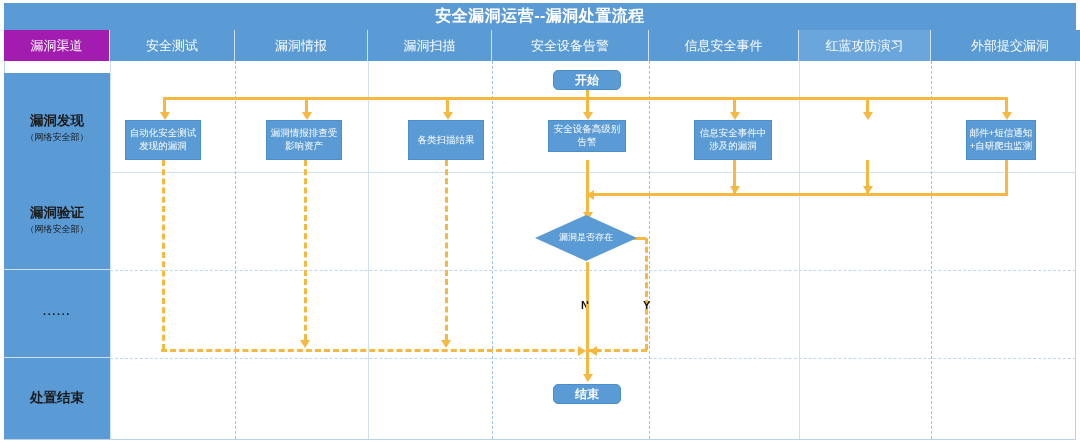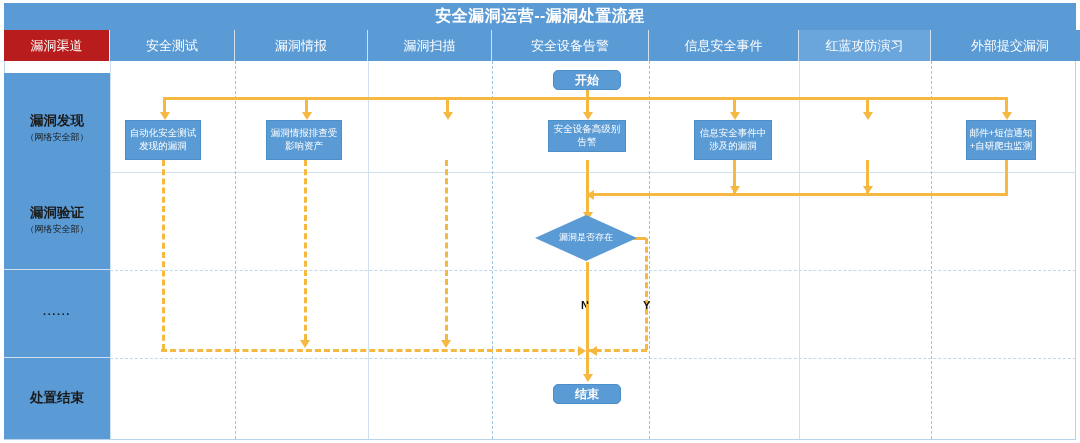--- a/index.html
+++ b/index.html
@@ -12,21 +12,21 @@
   
   .titlebar{position:absolute;left:4px;top:3px;width:1072px;height:27px;background:#5B9BD5;
             display:flex;align-items:center;justify-content:center;box-sizing:border-box;}
   .titlebar .t{color:#fff;font-size:16px;font-weight:bold;letter-spacing:.5px;}
 
   
   .colhead{position:absolute;top:30px;height:31px;background:#5B9BD5;box-sizing:border-box;
            display:flex;align-items:center;justify-content:center;
            border-right:1px solid #cfe1f2;}
   .colhead span{color:#fff;font-size:13px;white-space:nowrap;}
-  .colhead.first{background:#b91c1c;border-right:1px solid #e8f1fa;}
+  .colhead.first{background:#a21caf;border-right:1px solid #e8f1fa;}
   .colhead.hl{background:#6aa6dc;}
 
   
   .lanecol{position:absolute;left:4px;width:106px;background:#5B9BD5;box-sizing:border-box;
            display:flex;flex-direction:column;align-items:center;justify-content:center;
            border-bottom:1px solid #cfe1f2;}
   .lanecol .l1{color:#1a1a1a;font-size:13.5px;font-weight:bold;line-height:1.25;}
   .lanecol .l2{color:#1a1a1a;font-size:9px;line-height:1.4;margin-top:1px;}
   .lanecol .dots{color:#1a1a1a;font-size:11px;letter-spacing:1px;font-weight:bold;}
 
@@ -180,20 +180,21 @@
   <div class="ar" style="left:578px;top:345.5px;"></div>
   <div class="al" style="left:589px;top:345.5px;"></div>
 
   <div class="sv" style="left:586px;top:304px;height:76px;"></div>
   <div class="ad" style="left:582.5px;top:374px;"></div>
 
   <div class="term" style="left:553px;top:70px;width:68px;height:20px;">开始</div>
 
   <div class="box" style="left:125px;top:120px;width:76px;height:40px;">自动化安全测试发现的漏洞</div>
   <div class="box" style="left:266px;top:120px;width:76px;height:40px;">漏洞情报排查受影响资产</div>
+  <div class="box" style="left:408px;top:120px;width:76px;height:40px;">各类扫描结果</div>
   <div class="box" style="left:548px;top:120px;width:78px;height:32px;">安全设备高级别告警</div>
   <div class="box" style="left:694px;top:120px;width:78px;height:40px;">信息安全事件中涉及的漏洞</div>
   <div class="box" style="left:966px;top:120px;width:70px;height:40px;">邮件+短信通知+自研爬虫监测</div>
 
   <div class="diamond" style="left:535px;top:215px;width:102px;height:46px;">
     <div class="shape"></div>
     <div class="txt" style="width:58px;left:22px;">漏洞是否存在</div>
   </div>
 
   <div class="term" style="left:553px;top:384px;width:68px;height:20px;">结束</div>

